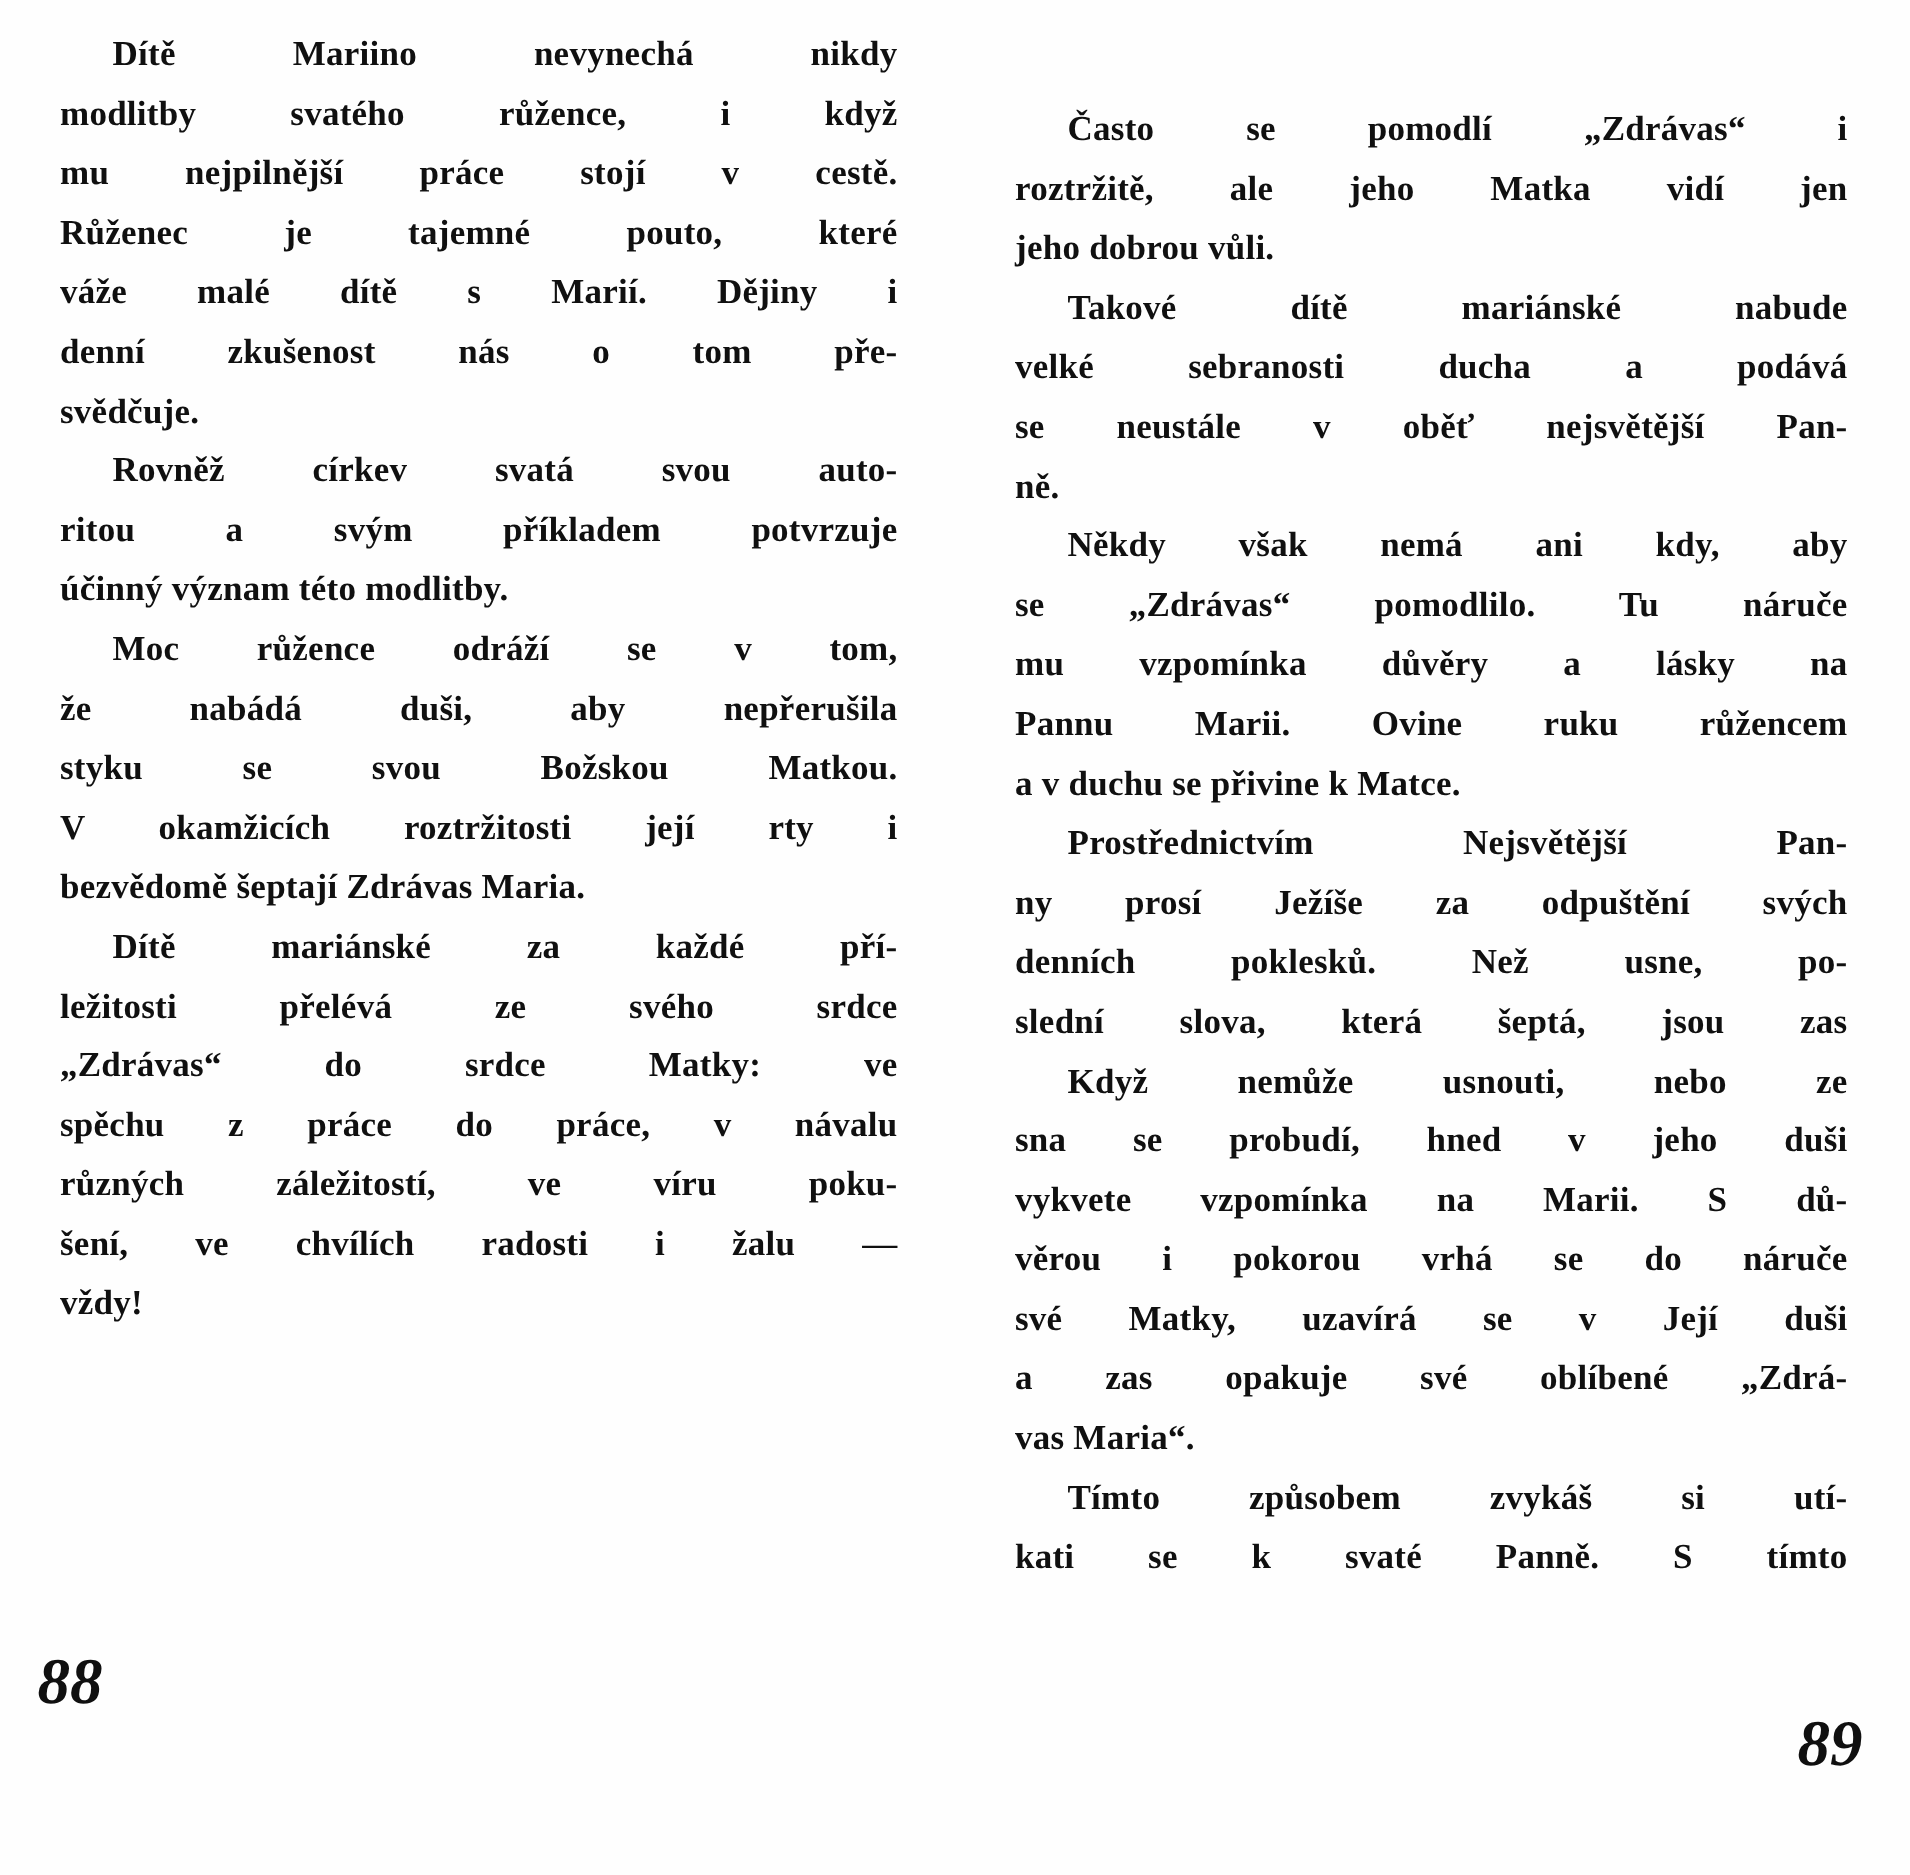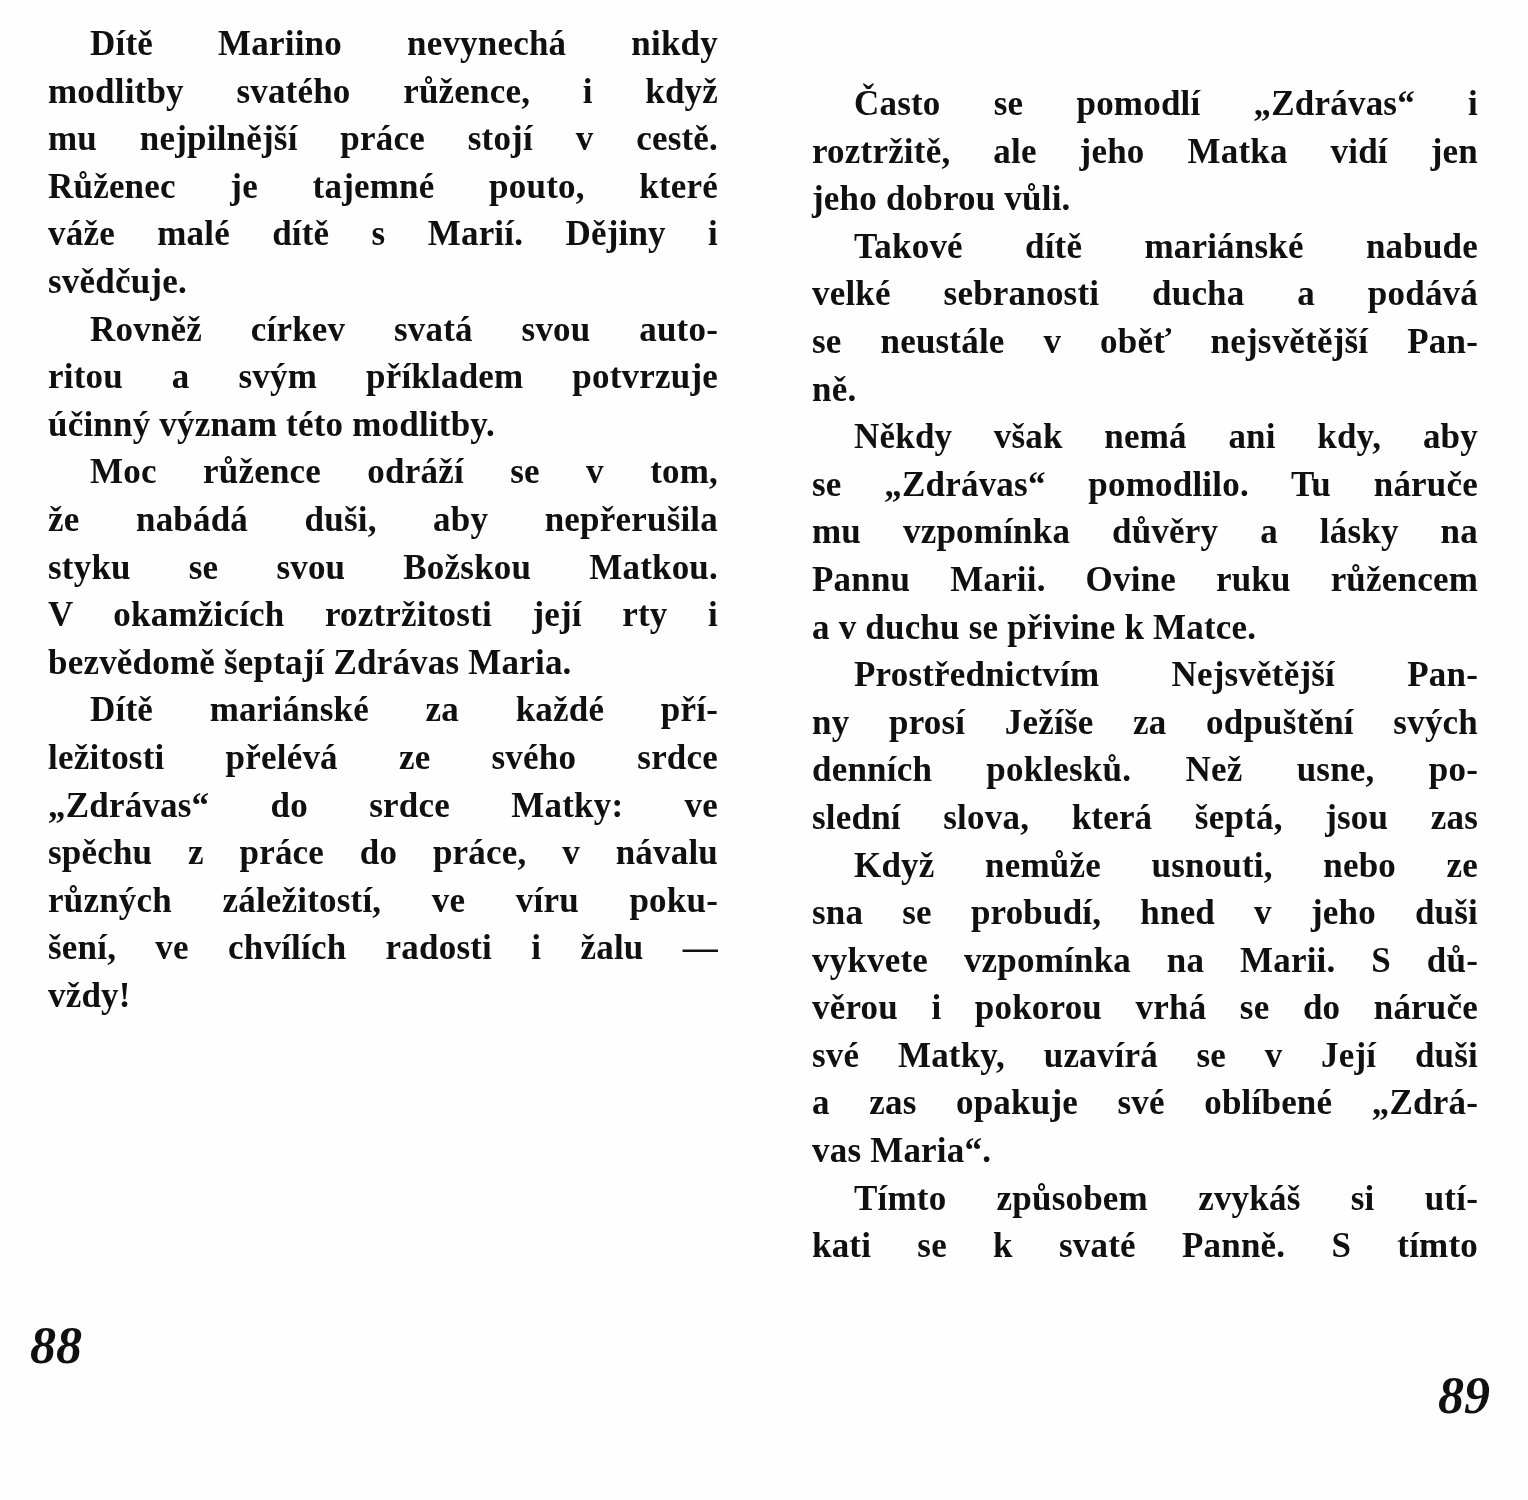--- a/index.html
+++ b/index.html
@@ -11,21 +11,21 @@
     position: relative;
     width: 1528px;
     height: 1500px;
     background: #fefefe;
     overflow: hidden;
     font-family: "Liberation Serif", "DejaVu Serif", serif;
     color: #101010;
   }
   .page-column {
     position: absolute;
-    font-size: 35px;
+    font-size: 28px;
     font-weight: 700;
     line-height: 47.6px;
   }
   #left-column {
     left: 48px;
     top: 20px;
     width: 670px;
   }
   #right-column {
     left: 812px;
@@ -70,20 +70,21 @@
 
 <div id="scan">
 
   <div id="left-column" class="page-column">
       <div class="paragraph">
         <div class="line indent">Dítě Mariino nevynechá nikdy</div>
         <div class="line">modlitby svatého růžence, i když</div>
         <div class="line">mu nejpilnější práce stojí v cestě.</div>
         <div class="line">Růženec je tajemné pouto, které</div>
         <div class="line">váže malé dítě s Marií. Dějiny i</div>
+        <div class="line">denní zkušenost nás o tom pře-</div>
         <div class="line last">svědčuje.</div>
       </div>
       <div class="paragraph">
         <div class="line indent">Rovněž církev svatá svou auto-</div>
         <div class="line">ritou a svým příkladem potvrzuje</div>
         <div class="line last">účinný význam této modlitby.</div>
       </div>
       <div class="paragraph">
         <div class="line indent">Moc růžence odráží se v tom,</div>
         <div class="line">že nabádá duši, aby nepřerušila</div>

